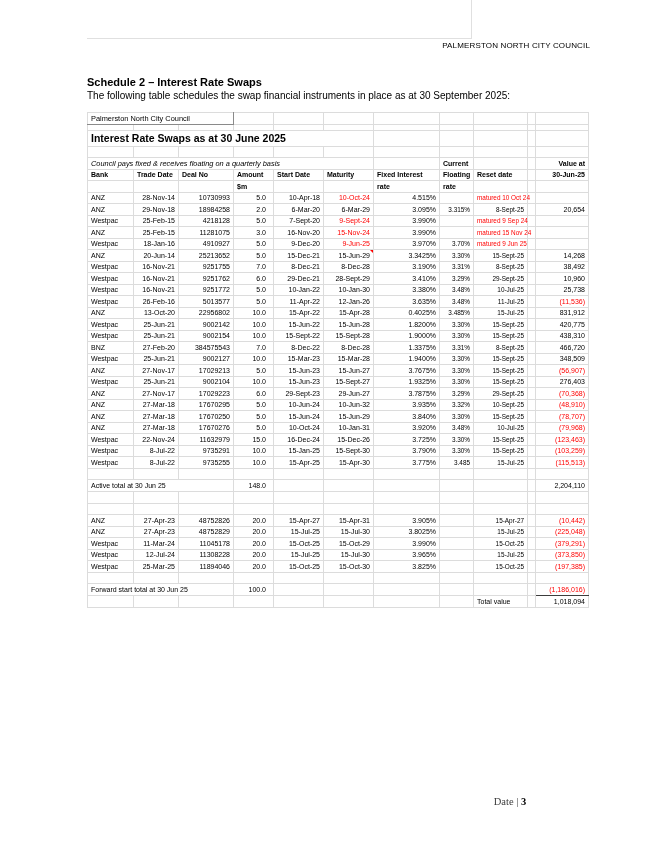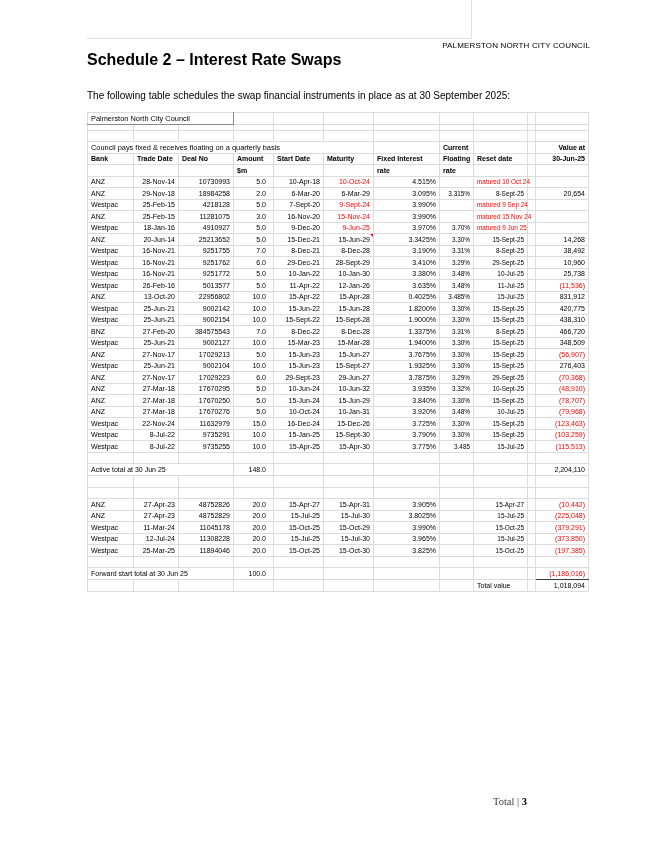--- a/index.html
+++ b/index.html
@@ -3,42 +3,42 @@
 <meta charset="utf-8">
 <style>
   html,body { margin:0; padding:0; background:#ffffff; }
   body { width:645px; height:844px; position:relative; font-family:"Liberation Sans", sans-serif; color:#000; overflow:hidden; }
 
   
   .top-vline { position:absolute; left:471px; top:0; width:1px; height:39px; background:#e0e0e0; }
   .top-rule  { position:absolute; left:87px; top:38px; width:384px; height:1px; background:#e0e0e0; }
   .org-header { position:absolute; top:41px; left:290px; width:300px; text-align:right; font-size:8px; letter-spacing:0.15px; }
 
-  .doc-title { position:absolute; left:87px; top:51px; font-size:16px; font-weight:bold; }
+  .doc-title { position:absolute; left:87px; top:76px; font-size:11px; font-weight:bold; }
   .intro { position:absolute; left:87px; top:90px; font-size:10px; }
 
   
   table.swaps { position:absolute; left:87px; top:112px; width:501px; border-collapse:collapse; table-layout:fixed; font-size:7px; }
   table.swaps td { border-right:1px solid #dcdcdc; border-bottom:1px solid #dcdcdc; padding:0 3px; height:10.5px; white-space:nowrap; overflow:visible; vertical-align:middle; }
   table.swaps tr td:first-child { border-left:1px solid #dcdcdc; }
   table.swaps tr.r-org td { border-top:1px solid #dcdcdc; }
 
   td.c-left { text-align:left; }
   td.c-right { text-align:right; }
   td.c-fixed { text-align:right; padding-right:12px; }
   td.c-float { text-align:right; font-size:6.4px; padding-right:5px; }
   td.c-reset { text-align:right; font-size:6.4px; padding-right:5px; }
   td.c-val { text-align:right; padding-right:2px; }
 
   tr.r-org td.box { border:1px solid #8a8a8a; font-size:7.4px; }
   tr.r-short td { height:5px; }
   tr.r-heading td { font-weight:bold; font-size:10.5px; height:15px; }
   tr.r-blank td { height:10.5px; }
   tr.r-note td { height:10.5px; }
-  tr.r-note td.note-label { font-size:7.4px; }
+  tr.r-note td.note-label { font-style:italic; font-size:7.4px; }
   tr.r-note td.hb { font-weight:bold; }
   tr.r-colheads td { font-weight:bold; border-top:1px solid #3c3c3c; }
   tr.r-subheads td { font-weight:bold; }
 
   tr.matured td.c-mat, tr.matured td.c-reset { color:#ff0000; }
   tr.matured td.c-reset { text-align:left; }
   .neg { color:#ff0000; }
   tr.note td.c-mat { position:relative; }
   tr.note td.c-mat::after { content:""; position:absolute; top:0; right:0; width:0; height:0; border-left:3.5px solid transparent; border-top:3.5px solid #ff0000; }
 
@@ -91,20 +91,28 @@
         <td></td>
         <td></td>
         <td></td>
         <td></td>
         <td></td>
         <td></td>
         <td></td>
         <td></td>
         <td></td>
     </tr>
+    <tr class="r-heading">
+      <td class="c-left" colspan="6">Interest Rate Swaps as at 30 June 2025</td>
+      <td></td>
+        <td></td>
+        <td></td>
+        <td></td>
+        <td></td>
+    </tr>
     <tr class="r-blank">
       <td></td>
         <td></td>
         <td></td>
         <td></td>
         <td></td>
         <td></td>
         <td></td>
         <td></td>
         <td></td>
@@ -637,15 +645,15 @@
         <td></td>
         <td></td>
       <td class="c-left">Total value</td>
       <td></td>
       <td class="c-val">1,018,094</td>
     </tr>
   </tbody>
 </table>
 
 <div class="footer">
-  <span>Total |</span>
+  <span>Date |</span>
   <b>3</b>
 </div>
 
 </body></html>

